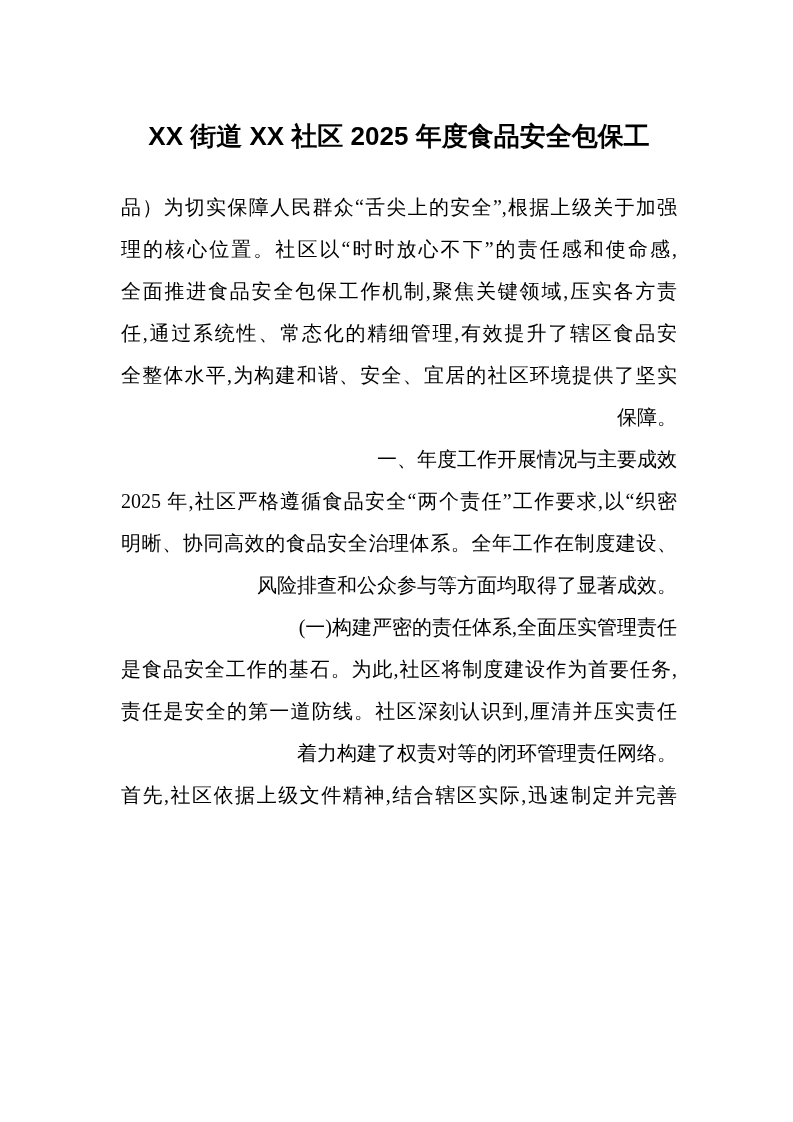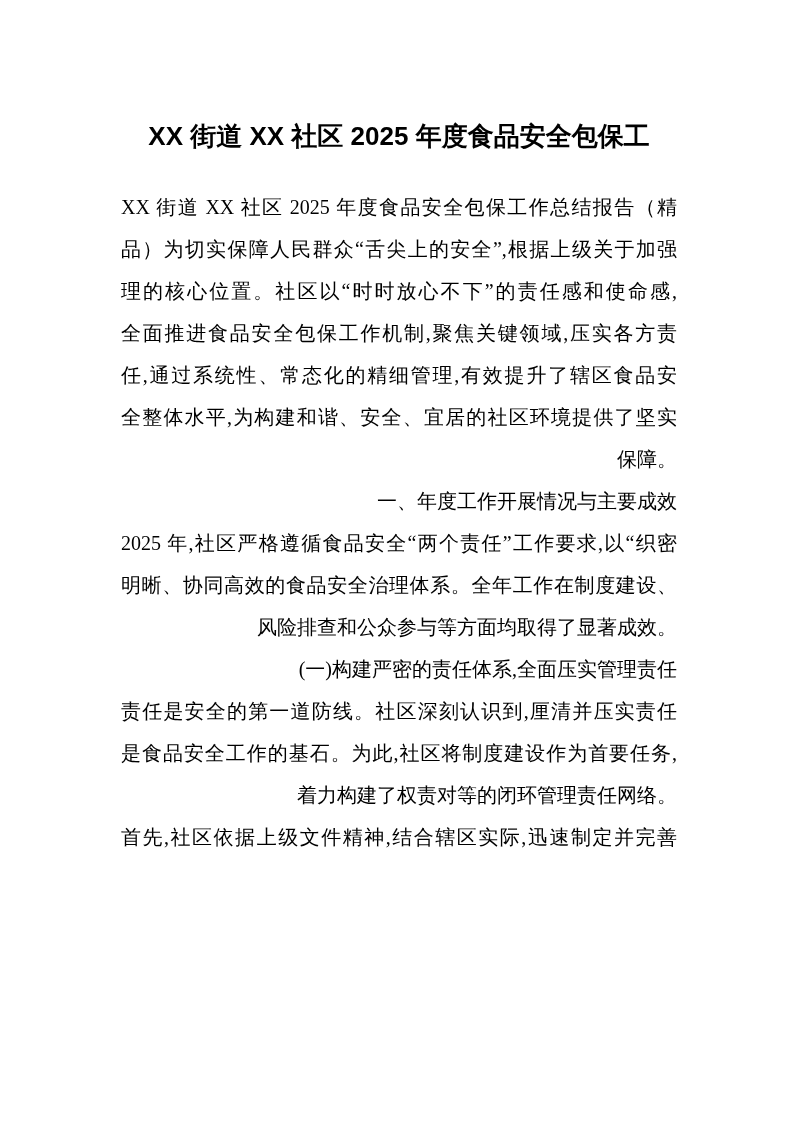--- a/index.html
+++ b/index.html
@@ -52,31 +52,30 @@
 </style>
 </head>
 <body>
 
 <div class="page">
   <div class="content">
     <div class="doc-title">
       <div>XX 街道 XX 社区 2025 年度食品安全包保工</div>
     </div>
     <div class="doc-body" id="doc-body">
-        <div class="line justify">XX 街道 XX 社区 2025 年度食品安全包保工作总结报告（精</div>
         <div class="line justify">品）为切实保障人民群众“舌尖上的安全”,根据上级关于加强</div>
         <div class="line justify">理的核心位置。社区以“时时放心不下”的责任感和使命感,</div>
         <div class="line justify">全面推进食品安全包保工作机制,聚焦关键领域,压实各方责</div>
         <div class="line justify">任,通过系统性、常态化的精细管理,有效提升了辖区食品安</div>
         <div class="line justify">全整体水平,为构建和谐、安全、宜居的社区环境提供了坚实</div>
         <div class="line">保障。</div>
         <div class="line">一、年度工作开展情况与主要成效</div>
         <div class="line justify">2025 年,社区严格遵循食品安全“两个责任”工作要求,以“织密</div>
         <div class="line justify">明晰、协同高效的食品安全治理体系。全年工作在制度建设、</div>
         <div class="line">风险排查和公众参与等方面均取得了显著成效。</div>
         <div class="line">(一)构建严密的责任体系,全面压实管理责任</div>
+        <div class="line justify">是食品安全工作的基石。为此,社区将制度建设作为首要任务,</div>
         <div class="line justify">责任是安全的第一道防线。社区深刻认识到,厘清并压实责任</div>
-        <div class="line justify">是食品安全工作的基石。为此,社区将制度建设作为首要任务,</div>
         <div class="line">着力构建了权责对等的闭环管理责任网络。</div>
         <div class="line justify">首先,社区依据上级文件精神,结合辖区实际,迅速制定并完善</div>
       </div>
   </div>
 </div>
 
 </body></html>

